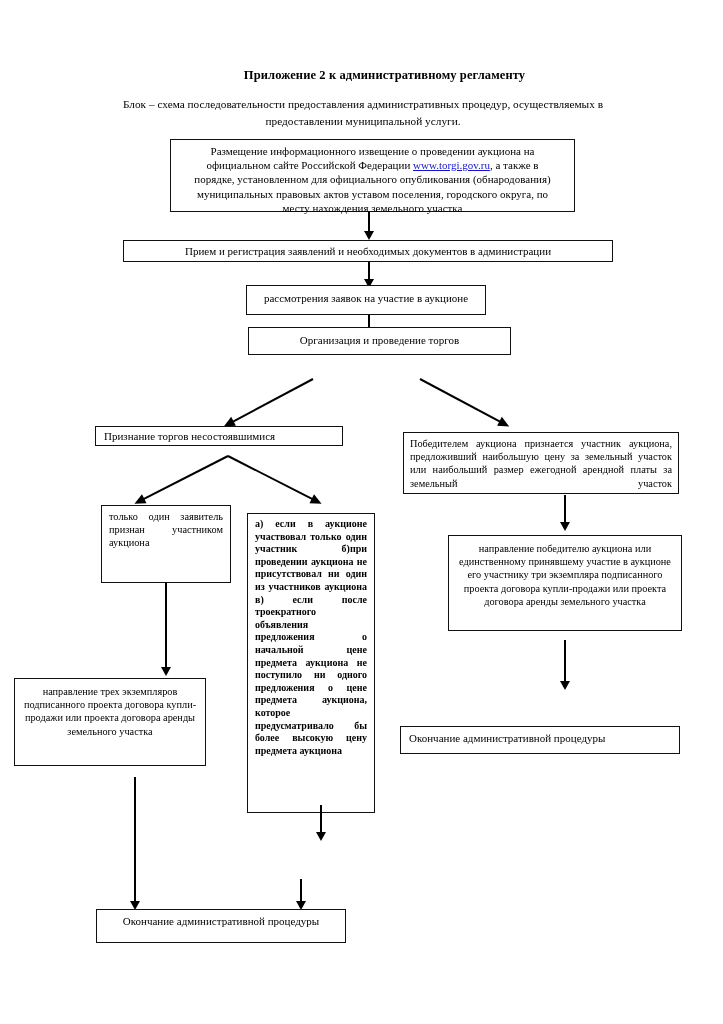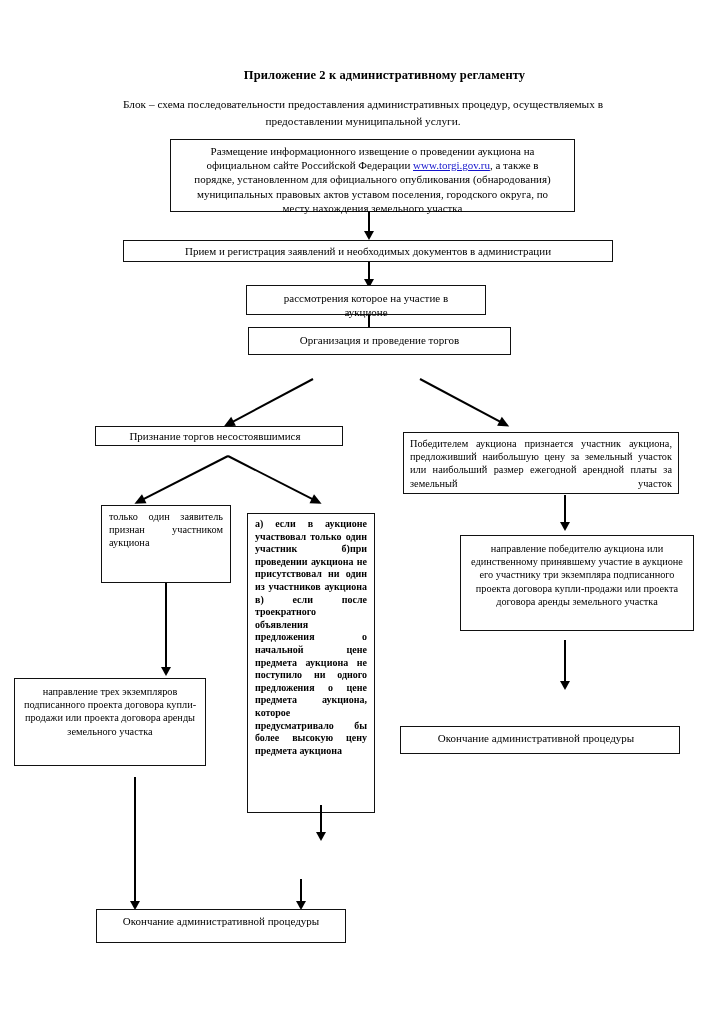--- a/index.html
+++ b/index.html
@@ -43,21 +43,21 @@
     position: absolute;
     border: 1px solid #111111;
     box-sizing: border-box;
     background: #ffffff;
     font-size: 11px;
     line-height: 14.2px;
     padding: 3px 16px;
   }
   .box.center { text-align: center; }
   .box.just { text-align: justify; text-align-last: left; margin-top: 8px; }
-  .box.left { text-align: center; }
+  .box.left { text-align: left; }
   .box.small { font-size: 10.3px; line-height: 13.2px; }
   .box.tiny { font-size: 10px; line-height: 12.6px; }
   a.link {
     color: #1414cc;
     text-decoration: underline;
   }
   
   .varrow {
     position: absolute;
     width: 2px;
@@ -107,21 +107,21 @@
 
   <div class="varrow" style="left:368px; top:212px; height:20px;"></div>
 
   <div class="box center" style="left:123px; top:240px; width:490px; height:22px; padding-top:3px;">
     <span>Прием и регистрация заявлений и необходимых документов в администрации</span>
   </div>
 
   <div class="varrow" style="left:368px; top:262px; height:18px;"></div>
 
   <div class="box center" style="left:246px; top:285px; width:240px; height:30px; padding-top:5px;">
-    <span>рассмотрения которое на участие в аукционе</span>
+    <span>рассмотрения заявок на участие в аукционе</span>
   </div>
 
   <div class="varrow" style="left:368px; top:315px; height:20px;"></div>
 
   <div class="box center" style="left:248px; top:327px; width:263px; height:28px; padding-top:5px;">
     <span>Организация и проведение торгов</span>
   </div>
 
   <div class="diag" style="left:313px; top:378px; width:98px; transform: rotate(152deg);"></div>
   <div class="diag" style="left:420px; top:378px; width:98px; transform: rotate(28deg);"></div>
@@ -140,21 +140,21 @@
   <div class="box left small" style="left:101px; top:505px; width:130px; height:78px; padding:4px 7px; text-align:justify; text-align-last:left;">
     <span>только один заявитель признан участником аукциона</span>
   </div>
 
   <div class="box just tiny" style="left:247px; top:505px; width:128px; height:300px; padding:4px 7px; text-align:justify; text-align-last:left;font-weight:bold;">
     <span>а) если в аукционе участвовал только один участник б)при проведении аукциона не присутствовал ни один из участников аукциона в) если после троекратного объявления предложения о начальной цене предмета аукциона не поступило ни одного предложения о цене предмета аукциона, которое предусматривало бы более высокую цену предмета аукциона</span>
   </div>
 
   <div class="varrow" style="left:564px; top:495px; height:28px;"></div>
 
-  <div class="box center small" style="left:460px; top:535px; width:234px; height:96px; padding:6px 8px;">
+  <div class="box center small" style="left:448px; top:535px; width:234px; height:96px; padding:6px 8px;">
     <span>направление победителю аукциона или единственному принявшему участие в аукционе его участнику три экземпляра подписанного проекта договора купли-продажи или проекта договора аренды земельного участка</span>
   </div>
 
   <div class="varrow" style="left:564px; top:640px; height:42px;"></div>
 
   <div class="box left" style="left:400px; top:726px; width:280px; height:28px; padding-top:4px; padding-left:8px;">
     <span>Окончание административной процедуры</span>
   </div>
 
   <div class="varrow" style="left:165px; top:583px; height:85px;"></div>

